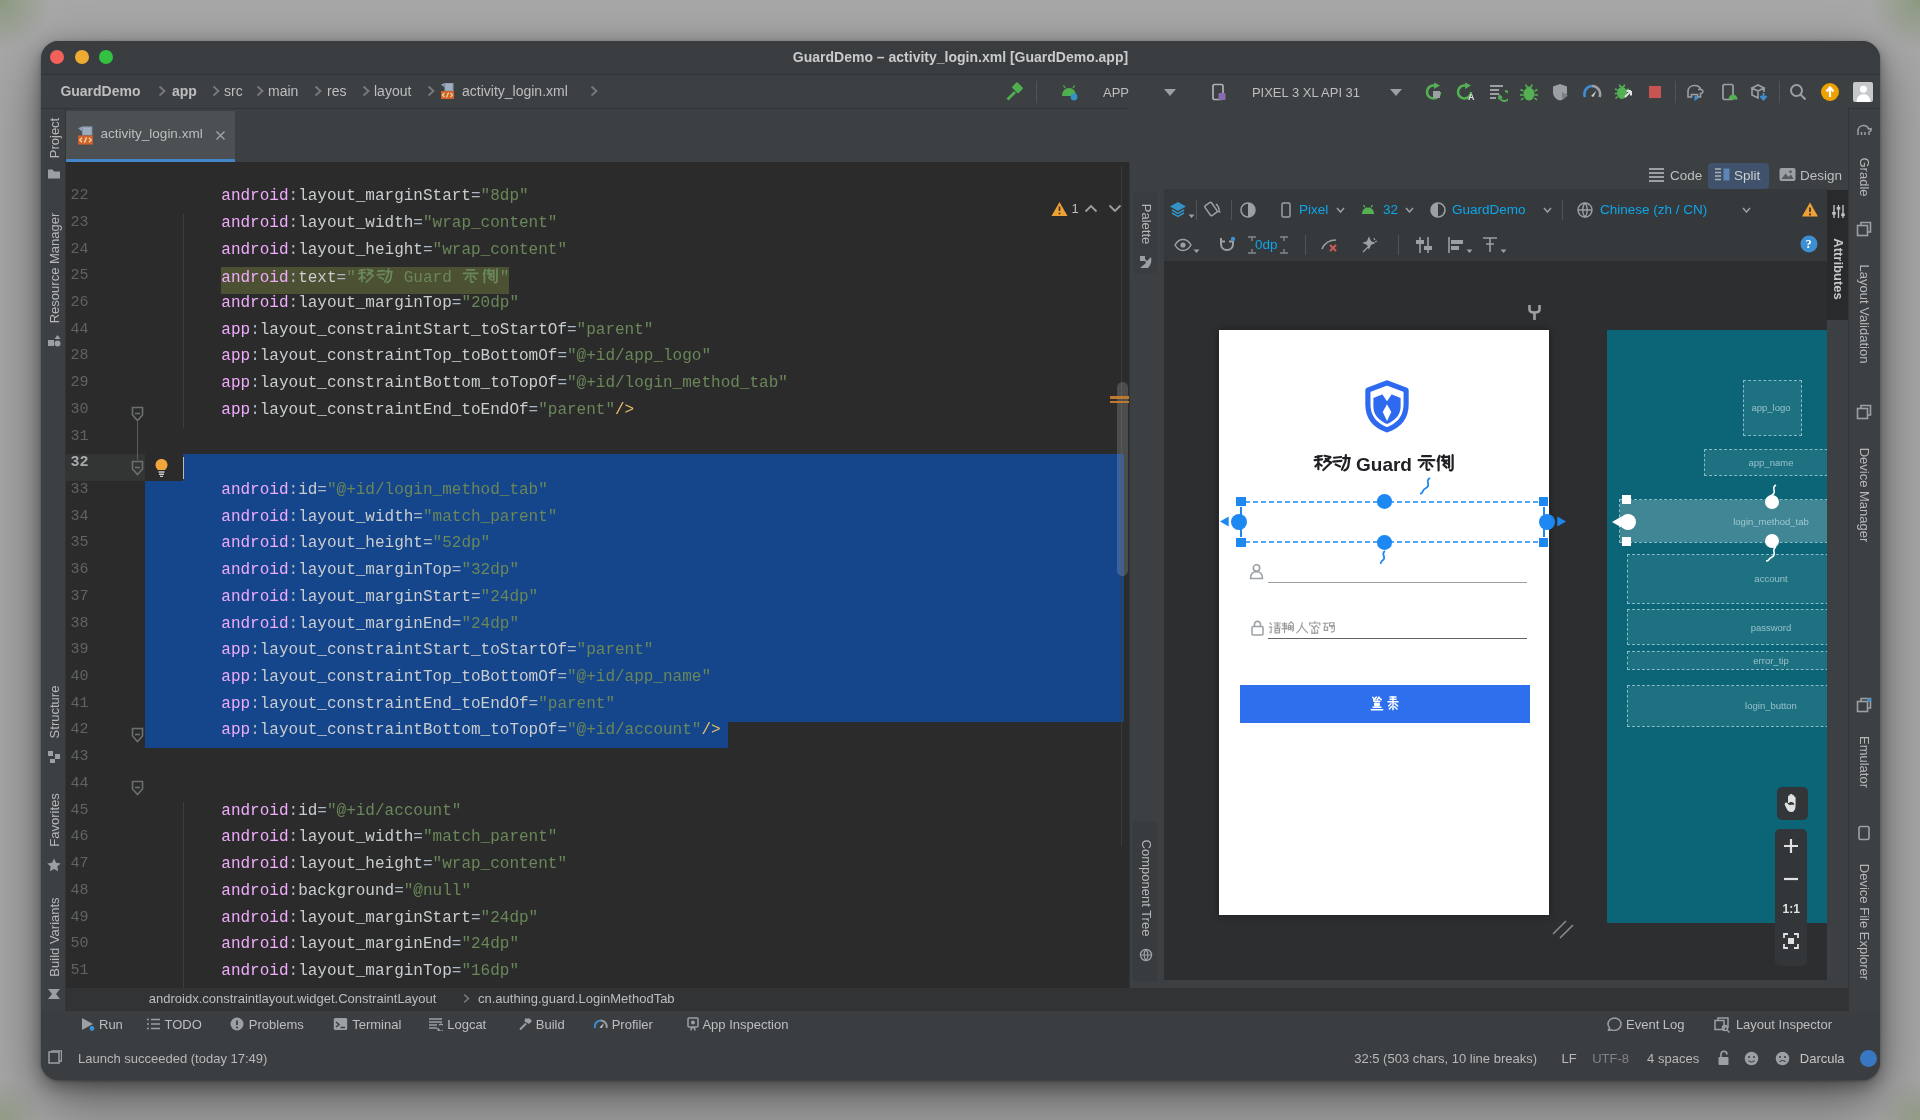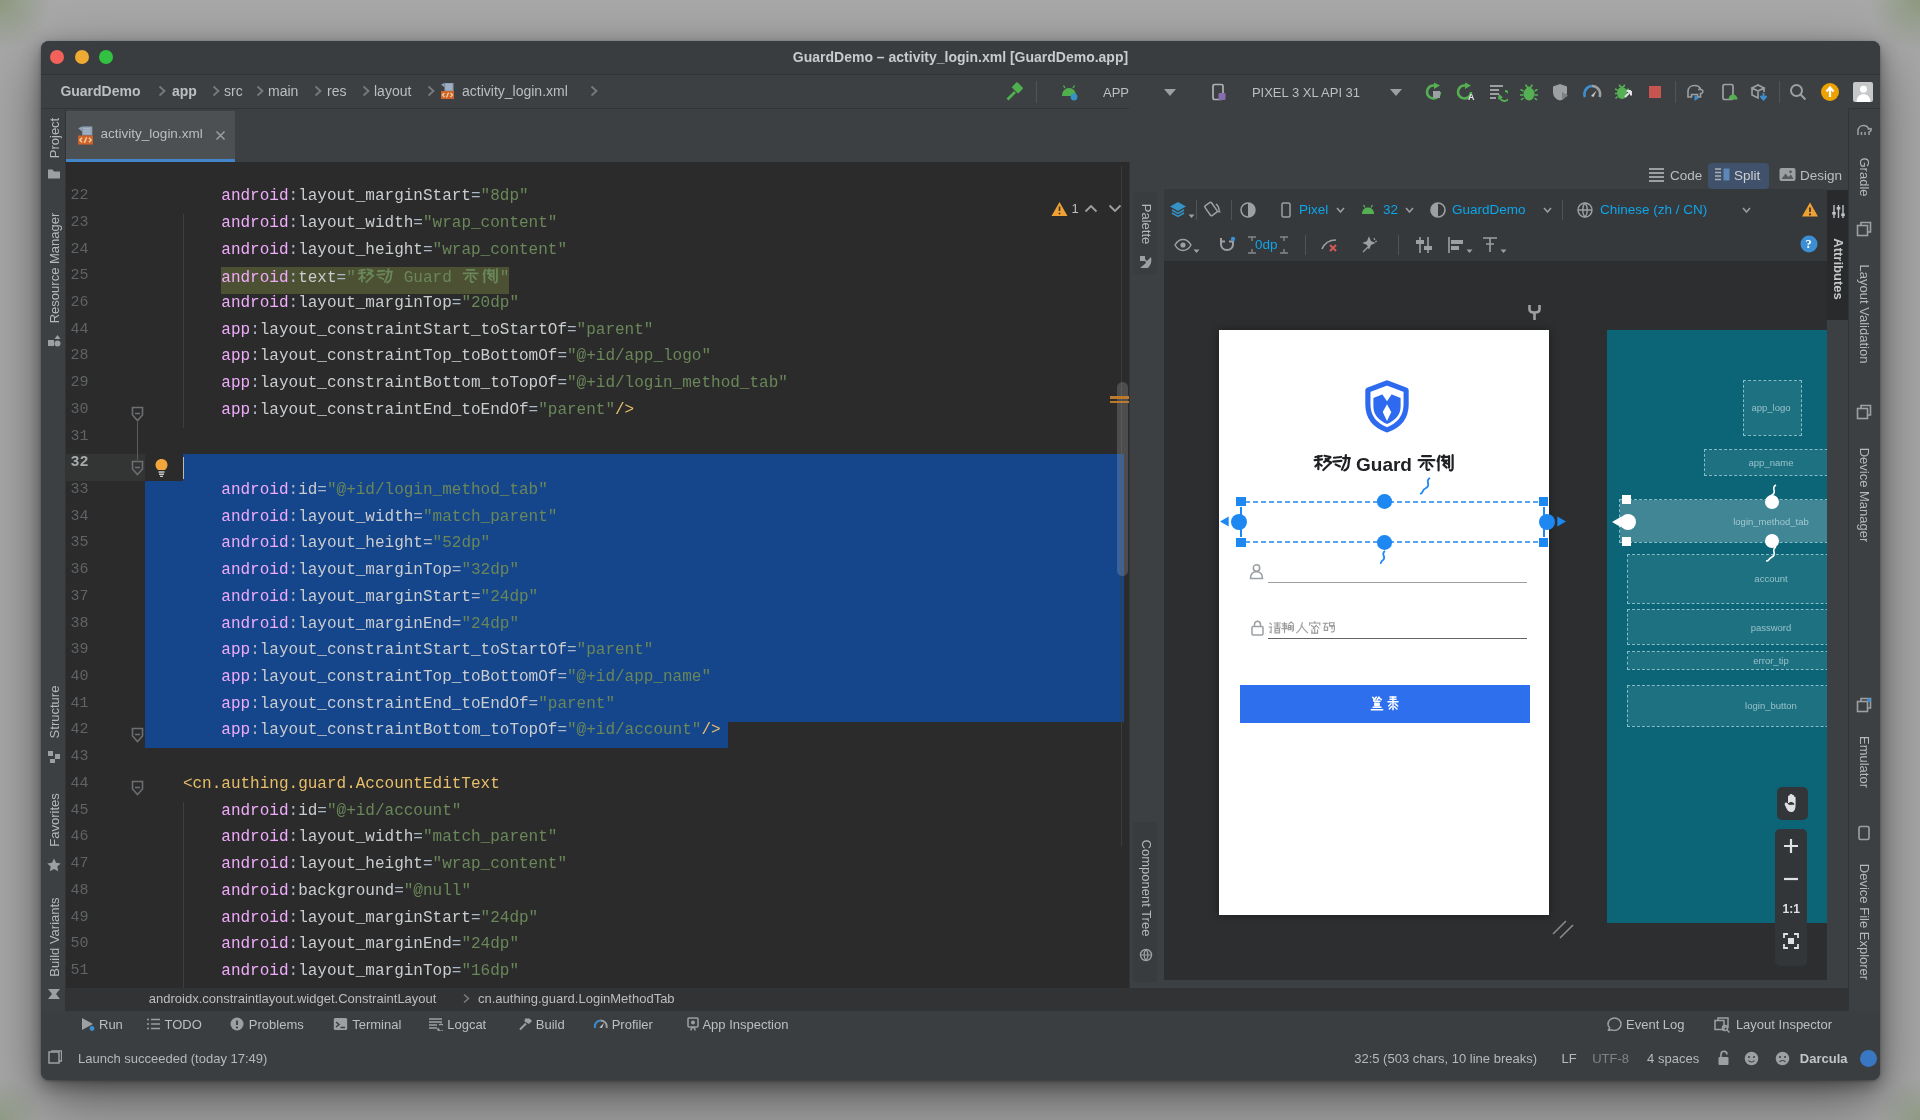--- a/index.html
+++ b/index.html
@@ -2,21 +2,21 @@
 <html><head><meta charset="utf-8"><style>
 *{margin:0;padding:0;box-sizing:border-box}
 html,body{width:1920px;height:1120px;overflow:hidden;background:#a8a8a8;font-family:"Liberation Sans",sans-serif}
 .abs{position:absolute}
 #desk{position:relative;width:1920px;height:1120px;background:
  radial-gradient(circle 70px at 0px 0px, rgba(96,130,62,.4), rgba(96,130,62,0) 72%),
  radial-gradient(circle 70px at 1920px 0px, rgba(96,130,62,.4), rgba(96,130,62,0) 72%),
  radial-gradient(circle 60px at 0px 1120px, rgba(96,130,62,.32), rgba(96,130,62,0) 72%),
  radial-gradient(circle 60px at 1920px 1120px, rgba(96,130,62,.32), rgba(96,130,62,0) 72%),
  #a8a8a8}
-#win{position:absolute;left:41px;top:40.7px;width:1839px;height:1039.3px;border-radius:8px;overflow:hidden;
+#win{position:absolute;left:41px;top:40.7px;width:1839px;height:1039.3px;border-radius:18px;overflow:hidden;
  background:#3d4043;box-shadow:0 22px 60px rgba(0,0,0,.45),0 6px 18px rgba(0,0,0,.35),0 1px 3px rgba(0,0,0,.3)}
 #title{position:absolute;left:0;top:0;width:100%;height:34.3px;background:#3a3d3f;border-bottom:1px solid #313436}
 #title .tt{position:absolute;width:100%;text-align:center;top:8.5px;font:bold 14px "Liberation Sans";color:#c9cbcc}
 .dot{position:absolute;top:9.4px;width:14px;height:14px;border-radius:50%}
 #nav{position:absolute;left:0;top:34.3px;width:100%;height:33.5px;background:#3d4043}
 .bc,.bcb{position:absolute;top:42.2px;font:14px "Liberation Sans";color:#bcbec0}
 .bcb{font-weight:bold}
 .tbt{position:absolute;font:13px "Liberation Sans";color:#bcbec0;text-align:center}
 #lstrip{position:absolute;left:0;top:67.8px;width:25px;height:902.5px;background:#3d4043;border-right:1px solid #323537;border-top:1px solid #323537}
 .vtxt{position:absolute;font:13px "Liberation Sans";color:#b6b8ba;white-space:nowrap}
@@ -286,21 +286,20 @@
       <div class="cl" style="top:467.1px"><i class="sp">        </i><i class="ns">android</i><i class="pu">:</i><i class="at">layout_width</i><i class="pu">=</i><i class="va">"match_parent"</i></div>
       <div class="cl" style="top:493.8px"><i class="sp">        </i><i class="ns">android</i><i class="pu">:</i><i class="at">layout_height</i><i class="pu">=</i><i class="va">"52dp"</i></div>
       <div class="cl" style="top:520.5px"><i class="sp">        </i><i class="ns">android</i><i class="pu">:</i><i class="at">layout_marginTop</i><i class="pu">=</i><i class="va">"32dp"</i></div>
       <div class="cl" style="top:547.2px"><i class="sp">        </i><i class="ns">android</i><i class="pu">:</i><i class="at">layout_marginStart</i><i class="pu">=</i><i class="va">"24dp"</i></div>
       <div class="cl" style="top:574.0px"><i class="sp">        </i><i class="ns">android</i><i class="pu">:</i><i class="at">layout_marginEnd</i><i class="pu">=</i><i class="va">"24dp"</i></div>
       <div class="cl" style="top:600.7px"><i class="sp">        </i><i class="ns">app</i><i class="pu">:</i><i class="at">layout_constraintStart_toStartOf</i><i class="pu">=</i><i class="va">"parent"</i></div>
       <div class="cl" style="top:627.4px"><i class="sp">        </i><i class="ns">app</i><i class="pu">:</i><i class="at">layout_constraintTop_toBottomOf</i><i class="pu">=</i><i class="va">"@+id/app_name"</i></div>
       <div class="cl" style="top:654.1px"><i class="sp">        </i><i class="ns">app</i><i class="pu">:</i><i class="at">layout_constraintEnd_toEndOf</i><i class="pu">=</i><i class="va">"parent"</i></div>
       <div class="cl" style="top:680.8px"><i class="sp">        </i><i class="ns">app</i><i class="pu">:</i><i class="at">layout_constraintBottom_toTopOf</i><i class="pu">=</i><i class="va">"@+id/account"</i><i class="tg">/&gt;</i></div>
       <div class="cl" style="top:707.6px"></div>
-      <div class="cl" style="top:734.3px"><i class="sp">    </i><i class="tg">&lt;cn.authing.guard.AccountEditText</i></div>
       <div class="cl" style="top:761.0px"><i class="sp">        </i><i class="ns">android</i><i class="pu">:</i><i class="at">id</i><i class="pu">=</i><i class="va">"@+id/account"</i></div>
       <div class="cl" style="top:787.7px"><i class="sp">        </i><i class="ns">android</i><i class="pu">:</i><i class="at">layout_width</i><i class="pu">=</i><i class="va">"match_parent"</i></div>
       <div class="cl" style="top:814.4px"><i class="sp">        </i><i class="ns">android</i><i class="pu">:</i><i class="at">layout_height</i><i class="pu">=</i><i class="va">"wrap_content"</i></div>
       <div class="cl" style="top:841.2px"><i class="sp">        </i><i class="ns">android</i><i class="pu">:</i><i class="at">background</i><i class="pu">=</i><i class="va">"@null"</i></div>
       <div class="cl" style="top:867.9px"><i class="sp">        </i><i class="ns">android</i><i class="pu">:</i><i class="at">layout_marginStart</i><i class="pu">=</i><i class="va">"24dp"</i></div>
       <div class="cl" style="top:894.6px"><i class="sp">        </i><i class="ns">android</i><i class="pu">:</i><i class="at">layout_marginEnd</i><i class="pu">=</i><i class="va">"24dp"</i></div>
       <div class="cl" style="top:921.3px"><i class="sp">        </i><i class="ns">android</i><i class="pu">:</i><i class="at">layout_marginTop</i><i class="pu">=</i><i class="va">"16dp"</i></div>
       <div class="abs" style="left:25px;top:413.6px;width:78.5px;height:26.72px;background:#333434"></div>
       <div class="ln" style="top:146.4px"><span>22</span></div>
       <div class="ln" style="top:173.2px"><span>23</span></div>
@@ -809,16 +808,16 @@
         <circle cx="5" cy="6" r="1" fill="#3b3e41"></circle>
         <circle cx="10" cy="6" r="1" fill="#3b3e41"></circle>
         <path d="M4.5 9.5 C6 11.5 9 11.5 10.5 9.5" stroke="#3b3e41" stroke-width="1.2" fill="none"></path>
       </svg>
       <svg class="abs" style="left:1733.6px;top:1010.3px" width="15" height="15" viewBox="0 0 15 15">
         <circle cx="7.5" cy="7.5" r="6.8" fill="#9da0a2"></circle>
         <circle cx="5" cy="6" r="1" fill="#3b3e41"></circle>
         <circle cx="10" cy="6" r="1" fill="#3b3e41"></circle>
         <path d="M4.5 11 C6 9 9 9 10.5 11" stroke="#3b3e41" stroke-width="1.2" fill="none"></path>
       </svg>
-      <span class="st" style="left:1758.8px;top:1010.3px;font-weight:bold;color:#c3c5c6">Darcula</span>
+      <span class="st" style="left:1758.8px;top:1010.3px;font-weight:normal;color:#c3c5c6">Darcula</span>
       <div class="abs" style="left:1819.0px;top:1009.3px;width:17px;height:17px;border-radius:50%;background:#3a77c2"></div>
  </div>
 </div>
 
 </body></html>

